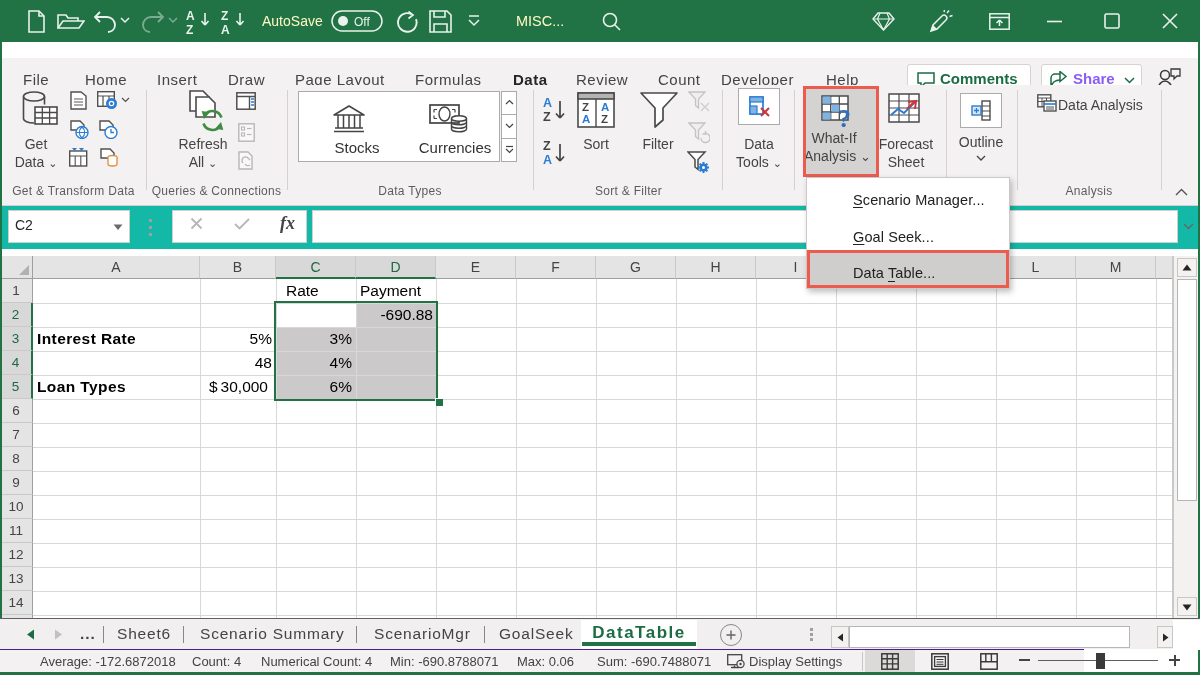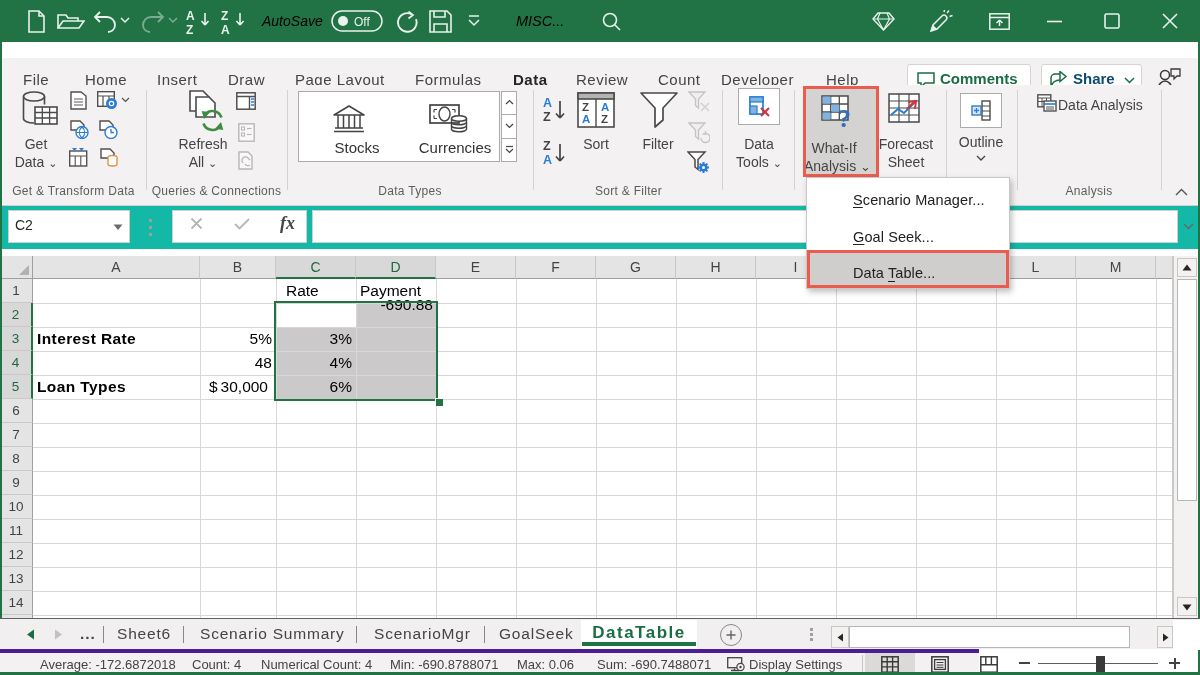--- a/index.html
+++ b/index.html
@@ -3,21 +3,21 @@
 <meta charset="utf-8">
 <style>
 * { margin:0; padding:0; box-sizing:border-box; }
 html,body { width:1200px; height:675px; overflow:hidden; font-family:"Liberation Sans", sans-serif; }
 .ab { position:absolute; }
 #page { position:relative; width:1200px; height:675px; background:#fff; }
 
 
 #titlebar { left:0; top:0; width:1200px; height:42px; background:#217346; color:#e9f2ec; }
 #titlebar svg { position:absolute; }
-.tbtext { position:absolute; color:#000000; font-size:14px;font-style:italic; }
+.tbtext { position:absolute; color:#fef9c3; font-size:14px; }
 
 
 #menubar { left:0; top:42px; width:1200px; height:43px; background:#f3f1f1;margin-top:16px; }
 .menuitem { position:absolute; top:13px; font-size:15px; letter-spacing:0.5px; color:#444; white-space:nowrap; }
 .menuitem.active { color:#262626; font-weight:bold; }
 
 
 #ribbon { left:0; top:85px; width:1200px; height:121px; background:#f3f1f1; border-bottom:1px solid #d2cfcd; }
 .gsep { position:absolute; top:5px; width:1px; height:100px; background:#d4d1cf; }
 .glabel { position:absolute; top:99px; font-size:12px; letter-spacing:0.3px; color:#5f5d5b; text-align:center; white-space:nowrap; }
@@ -35,21 +35,21 @@
 .rowhdr.sel { background:#d8d8d8; color:#1e6841; border-right:2px solid #217346; }
 .cell { position:absolute; font-size:15.5px; color:#000; white-space:nowrap; }
 .gl-v { position:absolute; width:1px; background:#d8d8d8; }
 .gl-h { position:absolute; height:1px; background:#d8d8d8; }
 
 
 #tabbar { left:0; top:618px; width:1200px; height:31px; background:#f1efef; border-top:1px solid #616161; }
 .sheettab { position:absolute; top:1px; height:30px; font-size:15.5px; letter-spacing:0.8px; color:#444; line-height:28px; }
 
 
-#statusbar { left:0; top:649px; width:979px; height:23px; background:#f3f1f1; border-top:4px solid #4c1d95; font-size:13px; color:#444; }
+#statusbar { left:0; top:649px; width:1084px; height:23px; background:#f3f1f1; border-top:1px solid #4c1d95; font-size:13px; color:#444; }
 #greenstrip { left:0; top:672px; width:1200px; height:3px; background:#217346; }
 .sbitem { position:absolute; top:4px; white-space:nowrap; }
 
 
 #wifmenu { left:806px; top:177px; width:204px; height:112px; background:#fff; border:1px solid #cbc9c7; box-shadow:2px 3px 6px rgba(0,0,0,0.25); }
 .mitem { position:absolute; left:0; width:100%; font-size:14.5px; letter-spacing:0.1px; color:#212121; }
 .redbox { position:absolute; border:3px solid #eb5c4e; }
 u.ac { text-decoration:underline; text-underline-offset:2px; }
 </style>
 </head>
@@ -153,21 +153,21 @@
       <svg style="position:absolute;left:9px;top:7px" width="18" height="16" viewBox="0 0 18 16">
           <path d="M1 1 h16 v10 h-9 l-4 4 v-4 h-3 z" fill="none" stroke="#1b6c43" stroke-width="1.5"></path>
         </svg>
       <div class="ab" style="left:32px;top:5px;font-size:15px;font-weight:bold;color:#1b6c43">Comments</div>
     </div>
     <div class="ab" style="left:1041px;top:6px;width:101px;height:30px;background:#fff;border:1px solid #d6d3d1;border-radius:3px">
       <svg style="position:absolute;left:8px;top:6px" width="19" height="17" viewBox="0 0 19 17">
           <path d="M10 9 c-5 0 -8 3 -9 7 v-9 a4 4 0 0 1 4-4 h5" fill="none" stroke="#1b6c43" stroke-width="1.5"></path>
           <path d="M10 0.5 l6 5 l-6 5 z" fill="none" stroke="#1b6c43" stroke-width="1.5"></path>
         </svg>
-      <div class="ab" style="left:31px;top:5px;font-size:15px;font-weight:bold;color:#0c4a6e">Share</div>
+      <div class="ab" style="left:31px;top:5px;font-size:15px;font-weight:bold;color:#8b5cf6">Share</div>
       <svg style="position:absolute;left:82px;top:12px" width="11" height="8" viewBox="0 0 11 8">
           <path d="M1 1 l4.5 4.5 L10 1" fill="none" stroke="#1b6c43" stroke-width="1.5"></path>
         </svg>
     </div>
     <svg style="position:absolute;left:1155px;top:9px" width="28" height="25" viewBox="0 0 28 25">
         <circle cx="10" cy="8" r="4.5" fill="none" stroke="#3b3a39" stroke-width="1.5"></circle>
         <path d="M2 24 c1-7 5-10 8-10 s7 3 8 10" fill="none" stroke="#3b3a39" stroke-width="1.5"></path>
         <path d="M16 2 h9 v7 h-3 l-3 3 v-3 h-3 z" fill="#f3f1f1" stroke="#3b3a39" stroke-width="1.3"></path>
       </svg>
   </div>
@@ -337,21 +337,21 @@
 
     <div class="ab" style="left:804px;top:2px;width:74px;height:89px;background:#d5d3d2"></div>
     <svg style="position:absolute;left:821px;top:10px" width="34" height="32" viewBox="0 0 34 32">
         <rect x="1" y="1" width="26" height="24" fill="#fff" stroke="#4a4a4a" stroke-width="1.5"></rect>
         <path d="M1 9 h26 M1 17 h26 M9.7 1 v24 M18.3 1 v24" stroke="#4a4a4a" stroke-width="1.3"></path>
         <rect x="1.7" y="1.7" width="8" height="7" fill="#7fb3e3"></rect>
         <rect x="10.4" y="9.7" width="7.9" height="7" fill="#7fb3e3"></rect>
         <rect x="1.7" y="17.7" width="8" height="6.8" fill="#7fb3e3"></rect>
         <text x="17" y="32" font-size="26" font-weight="bold" fill="#2f6fbc" font-family="Liberation Serif">?</text>
       </svg>
-    <div class="rbtext" style="left:804px;top:54px;width:60px">What-If<br>Analysis <span style="font-size:13px">⌄</span></div>
+    <div class="rbtext" style="left:804px;top:44px;width:60px">What-If<br>Analysis <span style="font-size:13px">⌄</span></div>
     <svg style="position:absolute;left:888px;top:8px" width="36" height="36" viewBox="0 0 36 36">
         <rect x="1" y="1" width="30" height="28" fill="#fff" stroke="#4a4a4a" stroke-width="1.5"></rect>
         <path d="M1 8 h30 M1 15 h30 M1 22 h30 M11 1 v28 M21 1 v28" stroke="#4a4a4a" stroke-width="1.2"></path>
         <path d="M3 22 l7-6 l6 4 l11-11" fill="none" stroke="#2b7cd3" stroke-width="2"></path>
         <path d="M20 9 l8-1 l-1 8" fill="none" stroke="#d13438" stroke-width="2"></path>
         <path d="M27 8 l-8 8" stroke="#d13438" stroke-width="2"></path>
       </svg>
     <div class="rbtext" style="left:876px;top:50px;width:60px">Forecast<br>Sheet</div>
     <div class="gsep" style="left:946px"></div>
 
@@ -462,21 +462,21 @@
     <div class="gl-h" style="left:33px;top:222px;width:1140px"></div>
     <div class="gl-h" style="left:33px;top:246px;width:1140px"></div>
     <div class="gl-h" style="left:33px;top:270px;width:1140px"></div>
     <div class="gl-h" style="left:33px;top:294px;width:1140px"></div>
     <div class="gl-h" style="left:33px;top:318px;width:1140px"></div>
     <div class="gl-h" style="left:33px;top:342px;width:1140px"></div>
     <div class="gl-h" style="left:33px;top:366px;width:1140px"></div>
     <div class="ab" style="left:1172px;top:7px;width:1px;height:362px;background:#c9c9c9"></div>
     <div class="cell" style="left:280px;top:30px;line-height:24px;margin-left:6px;">Rate</div>
     <div class="cell" style="left:360px;top:30px;line-height:24px;">Payment</div>
-    <div class="cell" style="left:356px;top:44px;line-height:24px;width:77px;text-align:right;">-690.88</div>
+    <div class="cell" style="left:356px;top:54px;line-height:24px;width:77px;text-align:right;">-690.88</div>
     <div class="cell" style="left:37px;top:78px;line-height:24px;font-weight:bold;letter-spacing:0.4px;">Interest Rate</div>
     <div class="cell" style="left:200px;top:78px;line-height:24px;width:72px;text-align:right;">5%</div>
     <div class="cell" style="left:276px;top:78px;line-height:24px;width:76px;text-align:right;">3%</div>
     <div class="cell" style="left:200px;top:102px;line-height:24px;width:72px;text-align:right;">48</div>
     <div class="cell" style="left:276px;top:102px;line-height:24px;width:76px;text-align:right;">4%</div>
     <div class="cell" style="left:37px;top:126px;line-height:24px;font-weight:bold;letter-spacing:0.4px;">Loan Types</div>
     <div class="cell" style="left:209px;top:126px;line-height:24px;">$</div>
     <div class="cell" style="left:200px;top:126px;line-height:24px;width:68px;text-align:right;">30,000</div>
     <div class="cell" style="left:276px;top:126px;line-height:24px;width:76px;text-align:right;">6%</div>
     <div class="ab" style="left:274px;top:52px;width:164px;height:100px;border:2px solid #217346"></div>

